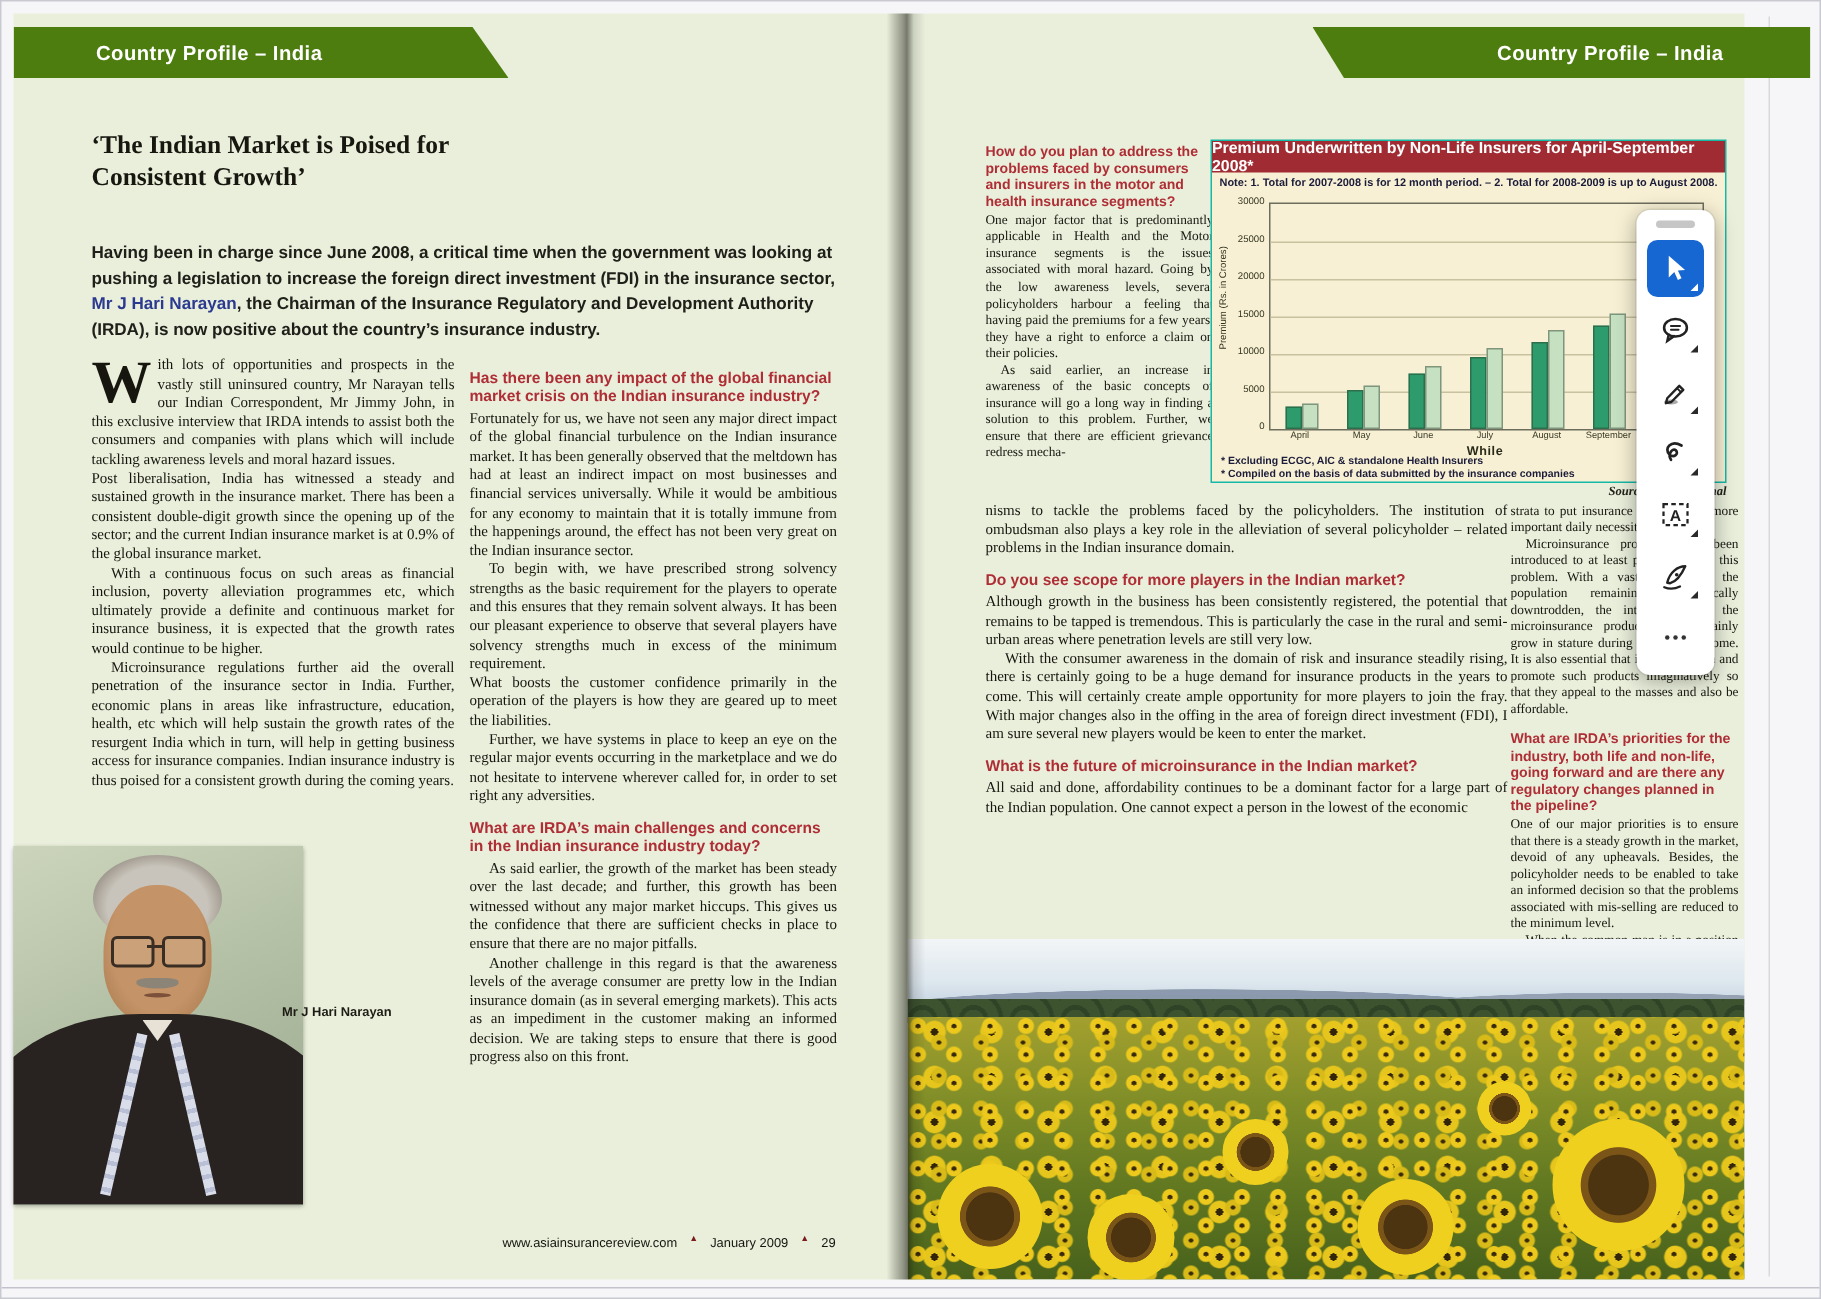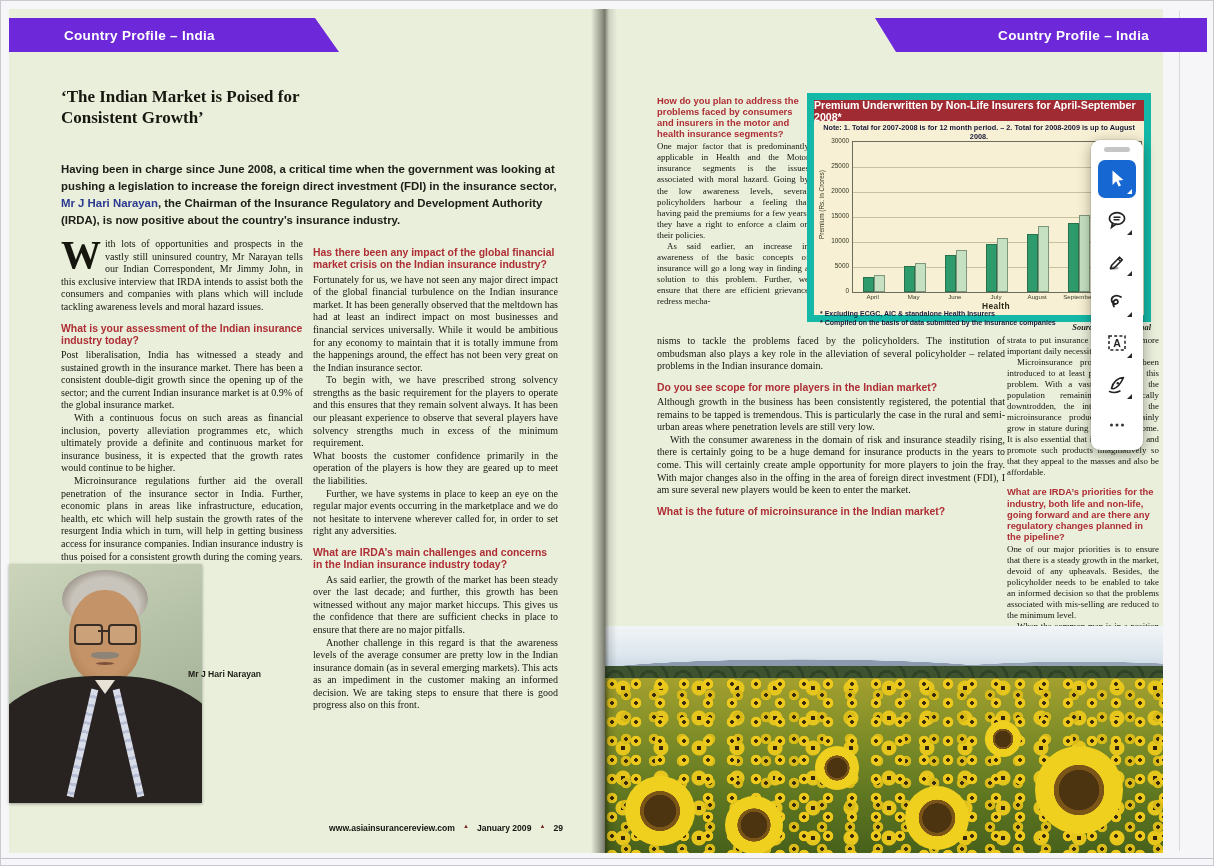--- a/index.html
+++ b/index.html
@@ -6,21 +6,21 @@
   #shot{position:relative;width:1214px;height:866px;background:#f6f6f9;overflow:hidden;border:1px solid #c9c9d2;box-sizing:border-box;}
   .abs{position:absolute;}
   
   .page{background:#E9EFDB;}
   #page-left{left:8px;top:8px;width:592px;height:844px;}
   #page-right{left:600px;top:8px;width:562px;height:844px;}
   #gutter{left:590px;top:8px;width:26px;height:844px;background:linear-gradient(to right,rgba(0,0,0,0) 0%,rgba(25,25,15,.45) 45%,rgba(25,25,15,.55) 52%,rgba(0,0,0,.12) 70%,rgba(0,0,0,0) 100%);pointer-events:none;z-index:5;}
   #bottom-rule{left:0;top:857px;width:1214px;height:1px;background:#c2c2cc;}
   #right-edge-rule{left:1178px;top:10px;width:1px;height:840px;background:#d8d8df;}
   
-  .banner{height:34px;background:#6d28d9;color:#fff;font-weight:bold;font-size:13.5px;letter-spacing:.3px;display:flex;align-items:center;z-index:4;}
+  .banner{height:34px;background:#4d7c0f;color:#fff;font-weight:bold;font-size:13.5px;letter-spacing:.3px;display:flex;align-items:center;z-index:4;}
   #banner-left{left:8px;top:17px;width:330px;clip-path:polygon(0 0,calc(100% - 24px) 0,100% 100%,0 100%);padding-left:55px;box-sizing:border-box;}
   #banner-right{left:874px;top:17px;width:332px;clip-path:polygon(0 0,100% 0,100% 100%,21px 100%);justify-content:flex-end;padding-right:58px;box-sizing:border-box;}
   
   #title{left:60px;top:86px;width:480px;font-family:"Liberation Serif",serif;font-weight:bold;font-size:17px;line-height:1.22;color:#17170f;}
   #intro{left:60px;top:160px;width:506px;font-size:11.4px;font-weight:bold;line-height:1.5;color:#20201a;}
   .intro-name{color:#2B3990;}
   
   .col{text-align:justify;color:#16160e;font-family:"Liberation Serif",serif;overflow:hidden;}
   .col p.body{margin:0;font-size:10px;line-height:1.26;}
   .col p.ind{text-indent:13px;}
@@ -28,41 +28,41 @@
   .col.sm p.body{font-size:8.9px;line-height:1.24;}
   .col.sm .qhead{font-size:9.4px;margin:8px 0 2px 0;}
   .col.sm p.ind{text-indent:10px;}
   #l-col1{left:60px;top:237px;width:242px;height:332px;}
   #l-col2{left:312px;top:237px;width:245px;height:558px;}
   #r-col1{left:656px;top:86px;width:152px;height:248px;}
   #r-colwide{left:656px;top:334px;width:348px;height:292px;}
   #r-col3{left:1006px;top:334px;width:152px;height:292px;}
   .dropcap{float:left;font-size:40px;line-height:30px;font-weight:bold;padding:2px 4px 0 0;font-family:"Liberation Serif",serif;}
   
-  .footer{font-size:8.6px;font-weight:bold;color:#15150f;display:flex;align-items:flex-start;gap:8px;}
+  .footer{font-size:8.6px;font-weight:normal;color:#15150f;display:flex;align-items:flex-start;gap:8px;}
   .footer .tri{color:#7a1c1c;font-size:6px;}
   #footer-left{left:270px;top:822px;width:350px;justify-content:center;}
   #footer-right{left:648px;top:864px;color:#0e0e08;text-shadow:0 0 3px rgba(255,255,255,.85);z-index:8;padding-left:36px;}
   
   #portrait{left:8px;top:563px;width:193px;height:239px;overflow:hidden;background:linear-gradient(155deg,#ccd5bc 0%,#aebba0 55%,#98a78d 100%);box-shadow:0 1px 3px rgba(0,0,0,.35);}
   #portrait .hair{position:absolute;left:53px;top:6px;width:86px;height:58px;background:radial-gradient(ellipse at 50% 60%,#c9c4bb 0 55%,#9d968c 75%,transparent 76%);border-radius:50%;}
   #portrait .face{position:absolute;left:60px;top:26px;width:72px;height:92px;background:radial-gradient(ellipse at 50% 42%,#c49468 0 60%,#a9794f 95%);border-radius:48% 48% 42% 42%;}
   #portrait .glass{position:absolute;top:34px;width:25px;height:17px;border:2px solid #3a2e24;border-radius:4px;background:rgba(255,255,255,.12);}
   #portrait .gl{left:5px;} #portrait .gr{left:39px;}
   #portrait .bridge{position:absolute;left:29px;top:40px;width:11px;height:2px;background:#3a2e24;}
   #portrait .stache{position:absolute;left:22px;top:62px;width:28px;height:7px;background:#8d8478;border-radius:40% 40% 60% 60%;}
   #portrait .mouth{position:absolute;left:27px;top:72px;width:18px;height:3px;background:#7c503a;border-radius:50%;}
   #portrait .suit{position:absolute;left:-28px;top:112px;width:250px;height:140px;background:#282320;border-radius:45% 45% 0 0/60% 60% 0 0;}
   #portrait .collar{position:absolute;left:86px;top:116px;width:20px;height:14px;background:#e8e2d6;clip-path:polygon(0 0,100% 0,50% 100%);}
   #portrait .lan{position:absolute;width:7px;height:110px;background:repeating-linear-gradient(#d9dde9 0 6px,#b9c0d6 6px 9px);}
   #portrait .lanl{left:70px;top:124px;transform:rotate(13deg);}
   #portrait .lanr{left:116px;top:124px;transform:rotate(-13deg);}
   #photo-caption{left:187px;top:668px;font-size:8.6px;font-weight:bold;color:#1c1c14;z-index:2;}
   
-  #chart{left:806px;top:92px;width:344px;height:229px;border:7px solid #14b8a6;background:#F7F0D4;box-sizing:border-box;z-index:3;}
+  #chart{left:806px;top:92px;width:344px;height:229px;border:1px solid #14b8a6;background:#F7F0D4;box-sizing:border-box;z-index:3;}
   #chart .hdr{height:21px;background:#A12B33;color:#fff;font-weight:bold;font-size:10.6px;display:flex;align-items:center;justify-content:center;}
   #chart .bd{position:relative;height:232px;}
   #chart .note{position:absolute;left:2px;right:2px;top:2px;text-align:center;font-size:7.3px;font-weight:bold;color:#1b1b3a;}
   #plot{position:absolute;left:38px;top:20px;width:288px;height:150px;border:1px solid #6d6d5d;background:#F7F0D4;}
   .gridline{position:absolute;left:0;width:100%;height:1px;background:#c8c1a0;}
   .bar{position:absolute;bottom:0;width:11px;border:1px solid rgba(40,60,40,.45);box-sizing:border-box;}
   .ytick{position:absolute;left:8px;width:27px;text-align:right;font-size:6.4px;color:#33331f;}
   .xtick{position:absolute;top:172px;font-size:6.2px;color:#3a3a26;text-align:center;}
   #xlabel{position:absolute;left:38px;top:180px;width:288px;text-align:center;font-weight:bold;font-size:8.4px;color:#2a2a18;letter-spacing:.4px;}
   #ylabel{position:absolute;left:4px;top:118px;font-size:6.4px;color:#33331f;transform:rotate(-90deg);transform-origin:left top;white-space:nowrap;}
@@ -105,21 +105,20 @@
   </div>
 
   <div class="abs" id="title">
     <div>‘The Indian Market is Poised for</div>
     <div>Consistent Growth’</div>
   </div>
   <div class="abs" id="intro"><span>Having been in charge since June 2008, a critical time when the government was looking at pushing a legislation to increase the foreign direct investment (FDI) in the insurance sector, </span><span class="intro-name">Mr J Hari Narayan</span><span>, the Chairman of the Insurance Regulatory and Development Authority (IRDA), is now positive about the country’s insurance industry.</span></div>
 
   <div class="abs col" id="l-col1">
       <p class="body"><span class="dropcap">W</span>ith lots of opportunities and prospects in the vastly still uninsured country, Mr Narayan tells our Indian Correspondent, Mr Jimmy John, in this exclusive interview that IRDA intends to assist both the consumers and companies with plans which will include tackling awareness levels and moral hazard issues.</p>
-      <div class="qhead">What is your assessment of the Indian insurance industry today?</div>
       <p class="body">Post liberalisation, India has witnessed a steady and sustained growth in the insurance market. There has been a consistent double-digit growth since the opening up of the sector; and the current Indian insurance market is at 0.9% of the global insurance market.</p>
       <p class="body ind">With a continuous focus on such areas as financial inclusion, poverty alleviation programmes etc, which ultimately provide a definite and continuous market for insurance business, it is expected that the growth rates would continue to be higher.</p>
       <p class="body ind">Microinsurance regulations further aid the overall penetration of the insurance sector in India. Further, economic plans in areas like infrastructure, education, health, etc which will help sustain the growth rates of the resurgent India which in turn, will help in getting business access for insurance companies. Indian insurance industry is thus poised for a consistent growth during the coming years.</p>
     </div>
   <div class="abs col" id="l-col2">
       <div class="qhead">Has there been any impact of the global financial market crisis on the Indian insurance industry?</div>
       <p class="body">Fortunately for us, we have not seen any major direct impact of the global financial turbulence on the Indian insurance market. It has been generally observed that the meltdown has had at least an indirect impact on most businesses and financial services universally. While it would be ambitious for any economy to maintain that it is totally immune from the happenings around, the effect has not been very great on the Indian insurance sector.</p>
       <p class="body ind">To begin with, we have prescribed strong solvency strengths as the basic requirement for the players to operate and this ensures that they remain solvent always. It has been our pleasant experience to observe that several players have solvency strengths much in excess of the minimum requirement.</p>
       <p class="body">What boosts the customer confidence primarily in the operation of the players is how they are geared up to meet the liabilities.</p>
       <p class="body ind">Further, we have systems in place to keep an eye on the regular major events occurring in the marketplace and we do not hesitate to intervene wherever called for, in order to set right any adversities.</p>
@@ -156,20 +155,21 @@
       <div class="qhead">How do you plan to address the problems faced by consumers and insurers in the motor and health insurance segments?</div>
       <p class="body">One major factor that is predominantly applicable in Health and the Motor insurance segments is the issues associated with moral hazard. Going by the low awareness levels, several policyholders harbour a feeling that having paid the premiums for a few years, they have a right to enforce a claim on their policies.</p>
       <p class="body ind">As said earlier, an increase in awareness of the basic concepts of insurance will go a long way in finding a solution to this problem. Further, we ensure that there are efficient grievance redress mecha-</p>
     </div>
   <div class="abs col" id="r-colwide">
       <p class="body">nisms to tackle the problems faced by the policyholders. The institution of ombudsman also plays a key role in the alleviation of several policyholder – related problems in the Indian insurance domain.</p>
       <div class="qhead">Do you see scope for more players in the Indian market?</div>
       <p class="body">Although growth in the business has been consistently registered, the potential that remains to be tapped is tremendous. This is particularly the case in the rural and semi-urban areas where penetration levels are still very low.</p>
       <p class="body ind">With the consumer awareness in the domain of risk and insurance steadily rising, there is certainly going to be a huge demand for insurance products in the years to come. This will certainly create ample opportunity for more players to join the fray. With major changes also in the offing in the area of foreign direct investment (FDI), I am sure several new players would be keen to enter the market.</p>
       <div class="qhead">What is the future of microinsurance in the Indian market?</div>
+      <p class="body">All said and done, affordability continues to be a dominant factor for a large part of the Indian population. One cannot expect a person in the lowest of the economic</p>
     </div>
   <div class="abs col sm" id="r-col3">
       <p class="body">strata to put insurance ahead of the more important daily necessities.</p>
       <p class="body ind">Microinsurance products have been introduced to at least partially tackle this problem. With a vast majority of the population remaining economically downtrodden, the introduction of the microinsurance products will certainly grow in stature during the years to come. It is also essential that insurers design and promote such products imaginatively so that they appeal to the masses and also be affordable.</p>
       <div class="qhead">What are IRDA’s priorities for the industry, both life and non-life, going forward and are there any regulatory changes planned in the pipeline?</div>
       <p class="body">One of our major priorities is to ensure that there is a steady growth in the market, devoid of any upheavals. Besides, the policyholder needs to be enabled to take an informed decision so that the problems associated with mis-selling are reduced to the minimum level.</p>
       <p class="body ind">When the common man is in a position to understand the importance of the need for insurance, growth of the market is a foregone conclusion, considering the vast potential. In addition, regulatory changes will be contemplated to be in tune with the growth trajectory; and as such, they will be planned as and when necessary.</p>
     </div>
 
   <div class="abs" id="chart">
@@ -190,21 +190,21 @@
           <div class="bar" style="left: 91.8571px; height: 37.5px; background: rgb(46, 155, 108);"></div>
           <div class="bar" style="left: 102.857px; height: 42.5px; background: rgb(198, 224, 194);"></div>
           <div class="bar" style="left: 133px; height: 48.5px; background: rgb(46, 155, 108);"></div>
           <div class="bar" style="left: 144px; height: 54.5px; background: rgb(198, 224, 194);"></div>
           <div class="bar" style="left: 174.143px; height: 58.5px; background: rgb(46, 155, 108);"></div>
           <div class="bar" style="left: 185.143px; height: 66px; background: rgb(198, 224, 194);"></div>
           <div class="bar" style="left: 215.286px; height: 69.5px; background: rgb(46, 155, 108);"></div>
           <div class="bar" style="left: 226.286px; height: 77px; background: rgb(198, 224, 194);"></div>
           <div class="bar" style="left: 256.429px; height: 140px; background: rgb(46, 155, 108);"></div>
         </div>
-      <div id="xlabel">Health</div>
+      <div id="xlabel">While</div>
       <div class="fns">
         <div>* Excluding ECGC, AIC &amp; standalone Health Insurers</div>
         <div>* Compiled on the basis of data submitted by the insurance companies</div>
       </div>
     <div class="ytick" style="top: 166px;">0</div>
         <div class="ytick" style="top: 141px;">5000</div>
         <div class="ytick" style="top: 116px;">10000</div>
         <div class="ytick" style="top: 91px;">15000</div>
         <div class="ytick" style="top: 66px;">20000</div>
         <div class="ytick" style="top: 41px;">25000</div>

